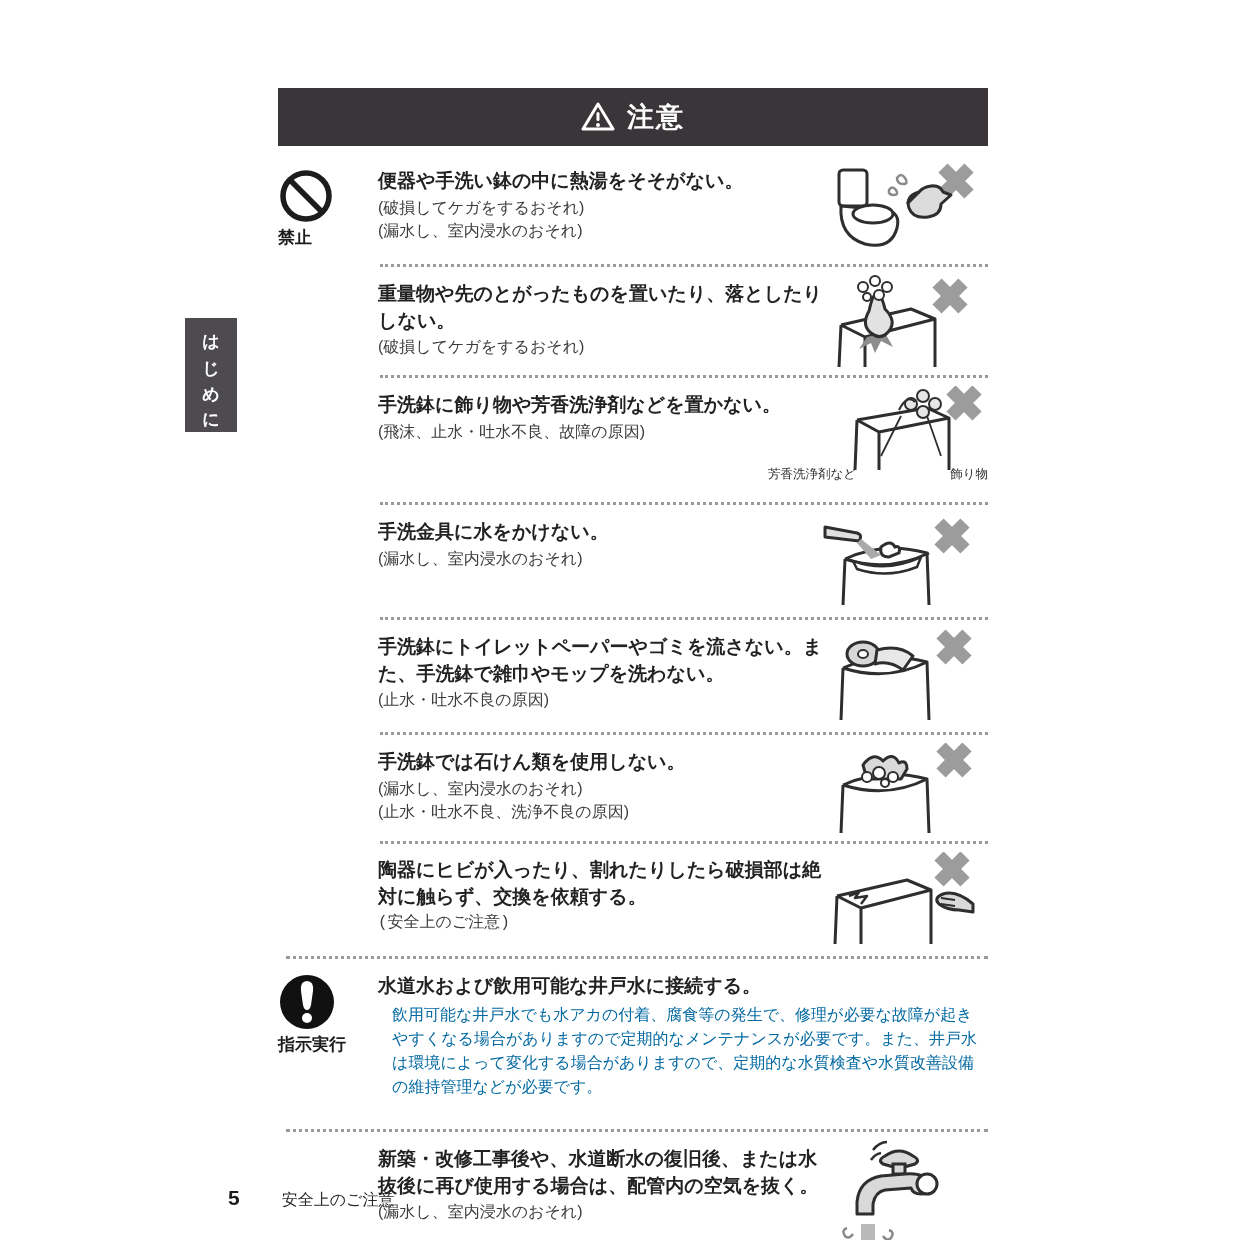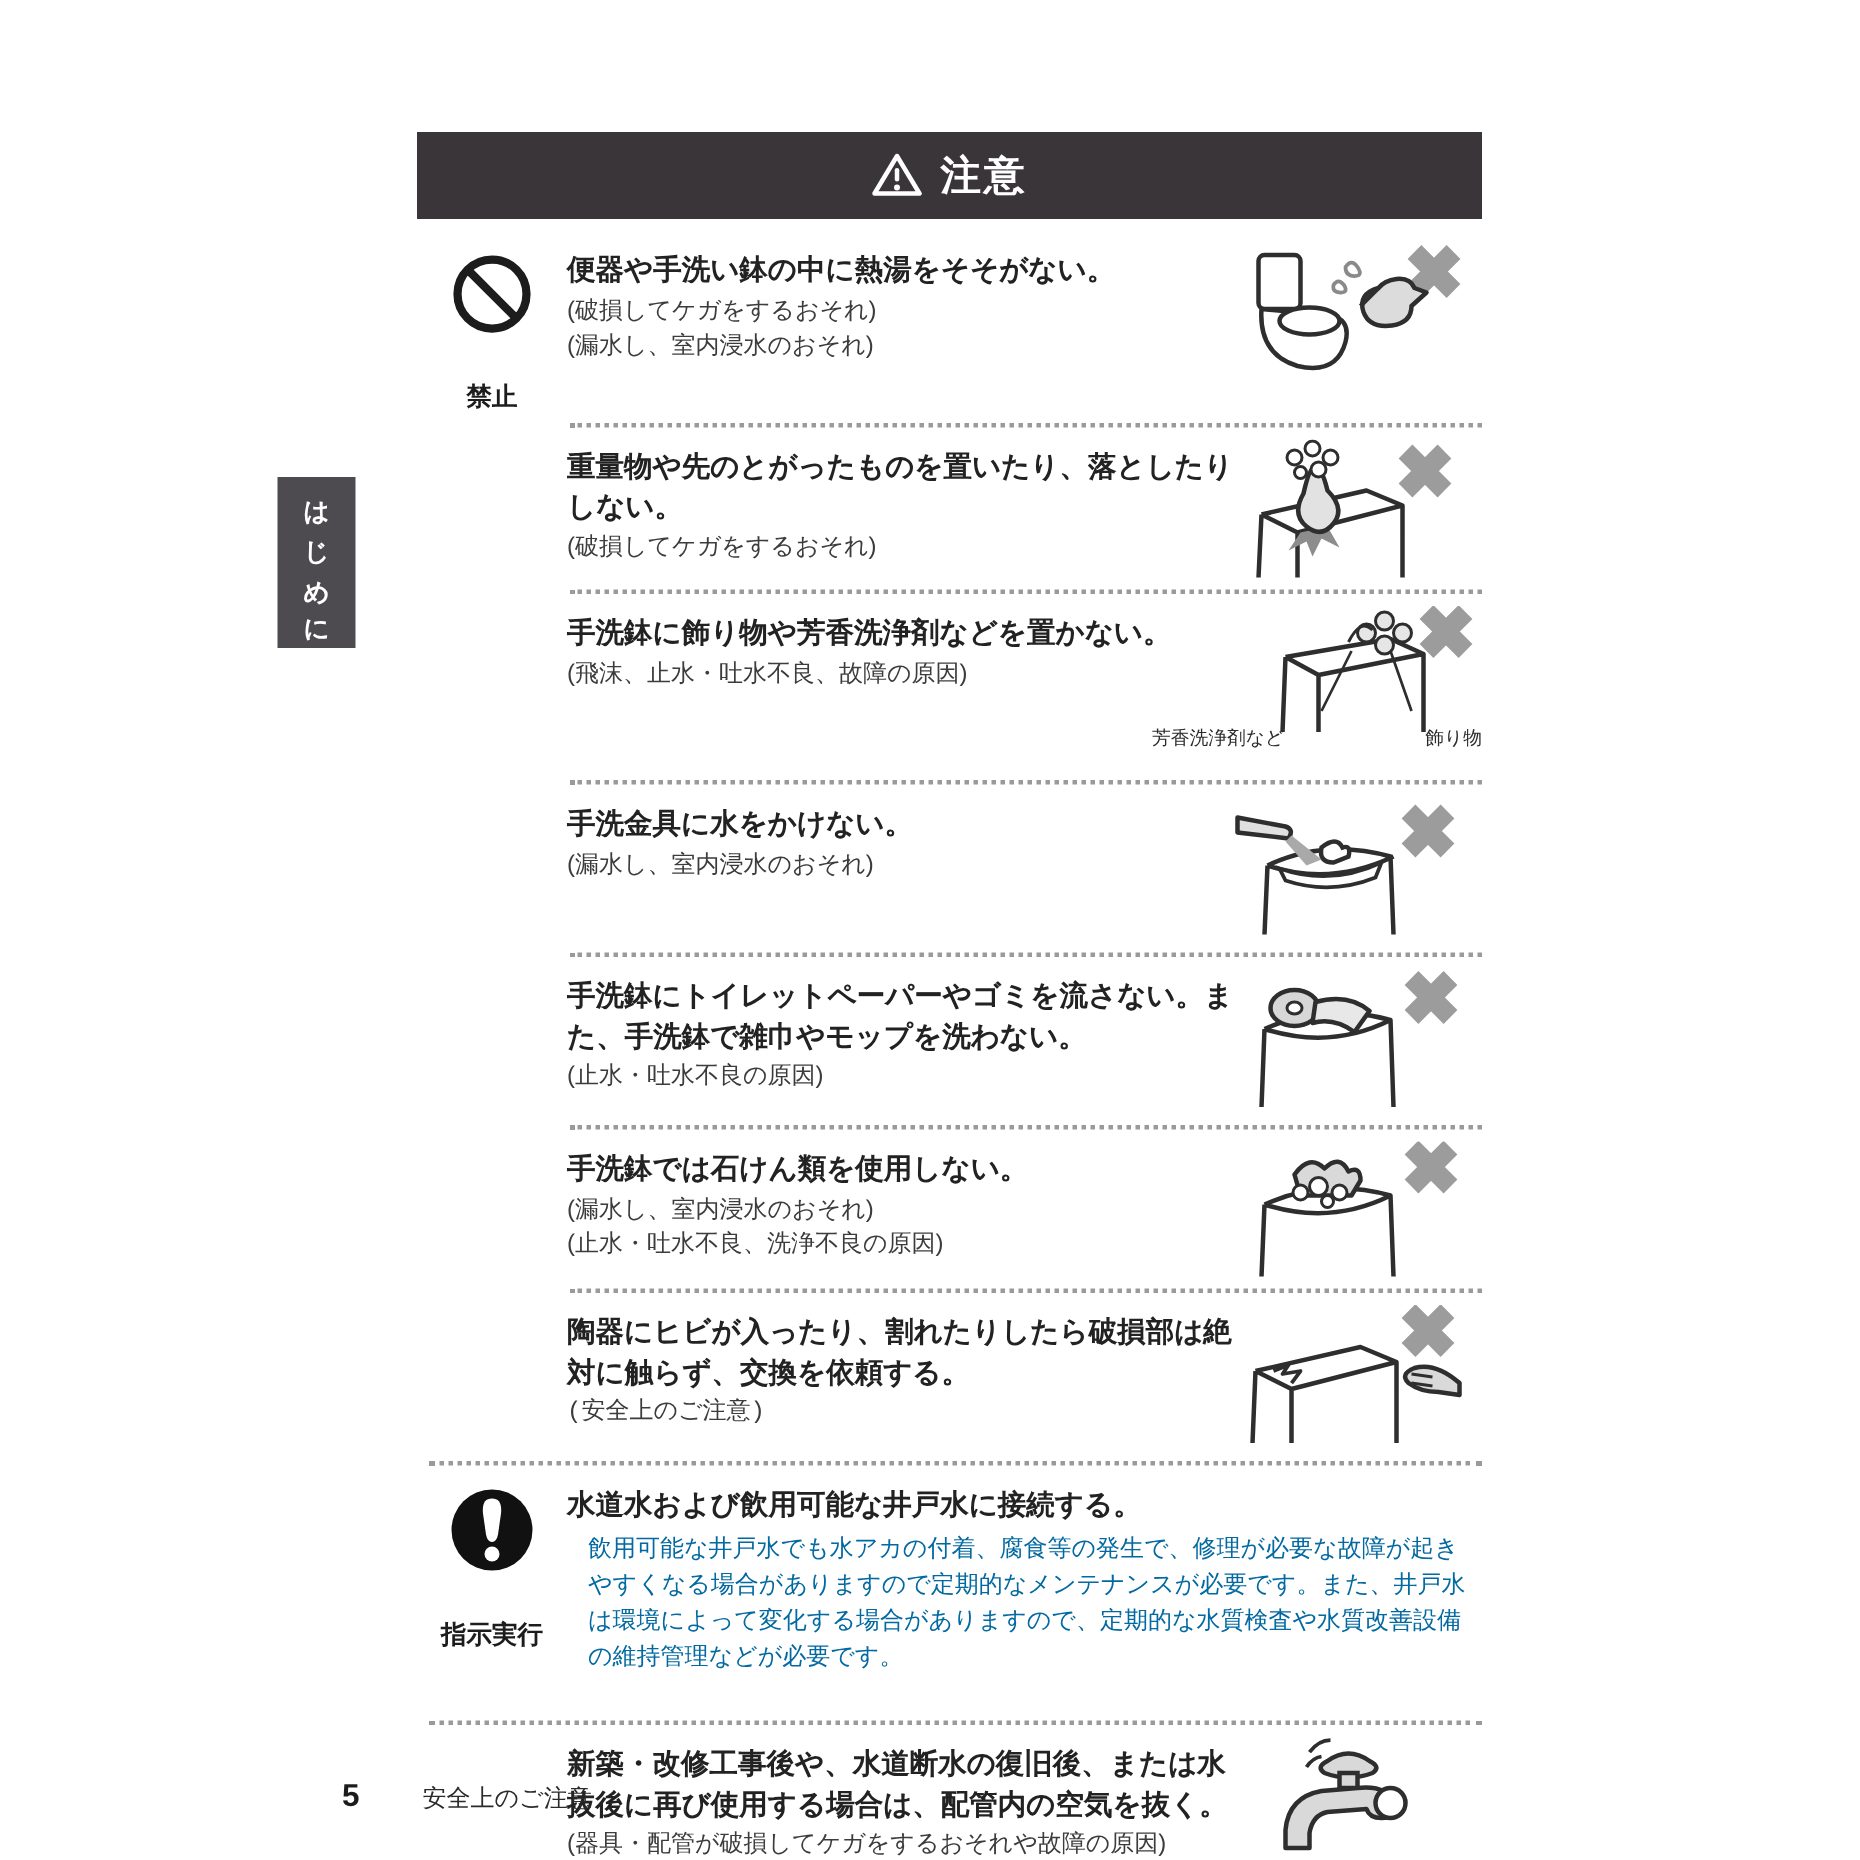--- a/index.html
+++ b/index.html
@@ -16,21 +16,21 @@
     writing-mode:vertical-rl;color:#ffffff;font-size:17px;font-weight:bold;
     letter-spacing:7px;line-height:1;
   }
   .content{position:absolute;left:278px;top:88px;width:710px;}
   .caution-header{
     height:58px;background:#393539;display:flex;align-items:center;justify-content:center;
     gap:12px;color:#ffffff;
   }
   .caution-header .hdr-label{font-size:27px;font-weight:bold;letter-spacing:2px;}
   .row{display:flex;align-items:flex-start;}
-  .icon-col{width:100px;flex:0 0 100px;display:flex;flex-direction:column;align-items:center;padding-top:8px;gap:27px;}
+  .icon-col{width:100px;flex:0 0 100px;display:flex;flex-direction:column;padding-top:8px;}
   .icon-col .icon-label{font-size:17px;font-weight:bold;margin-top:2px;color:#1c1c1c;}
   .icon-spacer{width:100px;flex:0 0 100px;}
   .text-col{flex:1;padding-top:8px;}
   .title{font-size:19px;font-weight:bold;line-height:1.4;color:#222;}
   .note{font-size:16px;line-height:1.35;color:#3c3c3c;margin-top:2px;}
   .para{font-size:16px;line-height:1.5;color:#0369a1;margin-top:3px;padding-left:14px;padding-right:2px;}
   .illus-col{width:165px;flex:0 0 165px;position:relative;padding-top:2px;}
   .illus-labels{display:flex;justify-content:space-between;font-size:12.5px;color:#2b2b2b;margin-top:-6px;white-space:nowrap;gap:46px;}
   .illus-labels .lbl-left{margin-left:-55px;}
   .sep{border-top:3px dotted #9a9a9a;margin:6px 0 6px 102px;}
@@ -227,21 +227,20 @@
       <div class="title">水道水および飲用可能な井戸水に接続する。</div>
       <div class="para">飲用可能な井戸水でも水アカの付着、腐食等の発生で、修理が必要な故障が起きやすくなる場合がありますので定期的なメンテナンスが必要です。また、井戸水は環境によって変化する場合がありますので、定期的な水質検査や水質改善設備の維持管理などが必要です。</div>
     </div>
   </div>
   <div class="sep full"></div>
 
   <div class="row" style="min-height:120px;">
     <div class="icon-spacer"></div>
     <div class="text-col">
       <div class="title">新築・改修工事後や、水道断水の復旧後、または水抜後に再び使用する場合は、配管内の空気を抜く。</div>
-      <div class="note">(器具・配管が破損してケガをするおそれや故障の原因)</div>
       <div class="note">(漏水し、室内浸水のおそれ)</div>
     </div>
     <div class="illus-col">
       <svg width="140" height="110" viewBox="0 0 140 110">
         <path d="M62,16 q14,-10 28,0 q8,4 2,8 q-16,6 -32,0 q-6,-4 2,-8 z" fill="#d9d9d9" stroke="#2e2e2e" stroke-width="3" stroke-linejoin="round"></path>
         <rect x="70" y="24" width="12" height="10" fill="#d9d9d9" stroke="#2e2e2e" stroke-width="3"></rect>
         <path d="M82,34 q20,-2 24,10 q2,10 -8,10 q-8,0 -10,-6 l-26,2 q-10,2 -12,14 l0,10 -16,0 0,-12 q2,-22 24,-26 z" fill="#d9d9d9" stroke="#2e2e2e" stroke-width="3" stroke-linejoin="round"></path>
         <circle cx="104" cy="44" r="10" fill="#fff" stroke="#2e2e2e" stroke-width="3"></circle>
         <rect x="38" y="84" width="14" height="24" fill="#b9b9b9"></rect>
         <path d="M50,10 q6,-8 14,-8 M48,20 q4,-6 10,-7" stroke="#2e2e2e" stroke-width="2.5" fill="none"></path>

